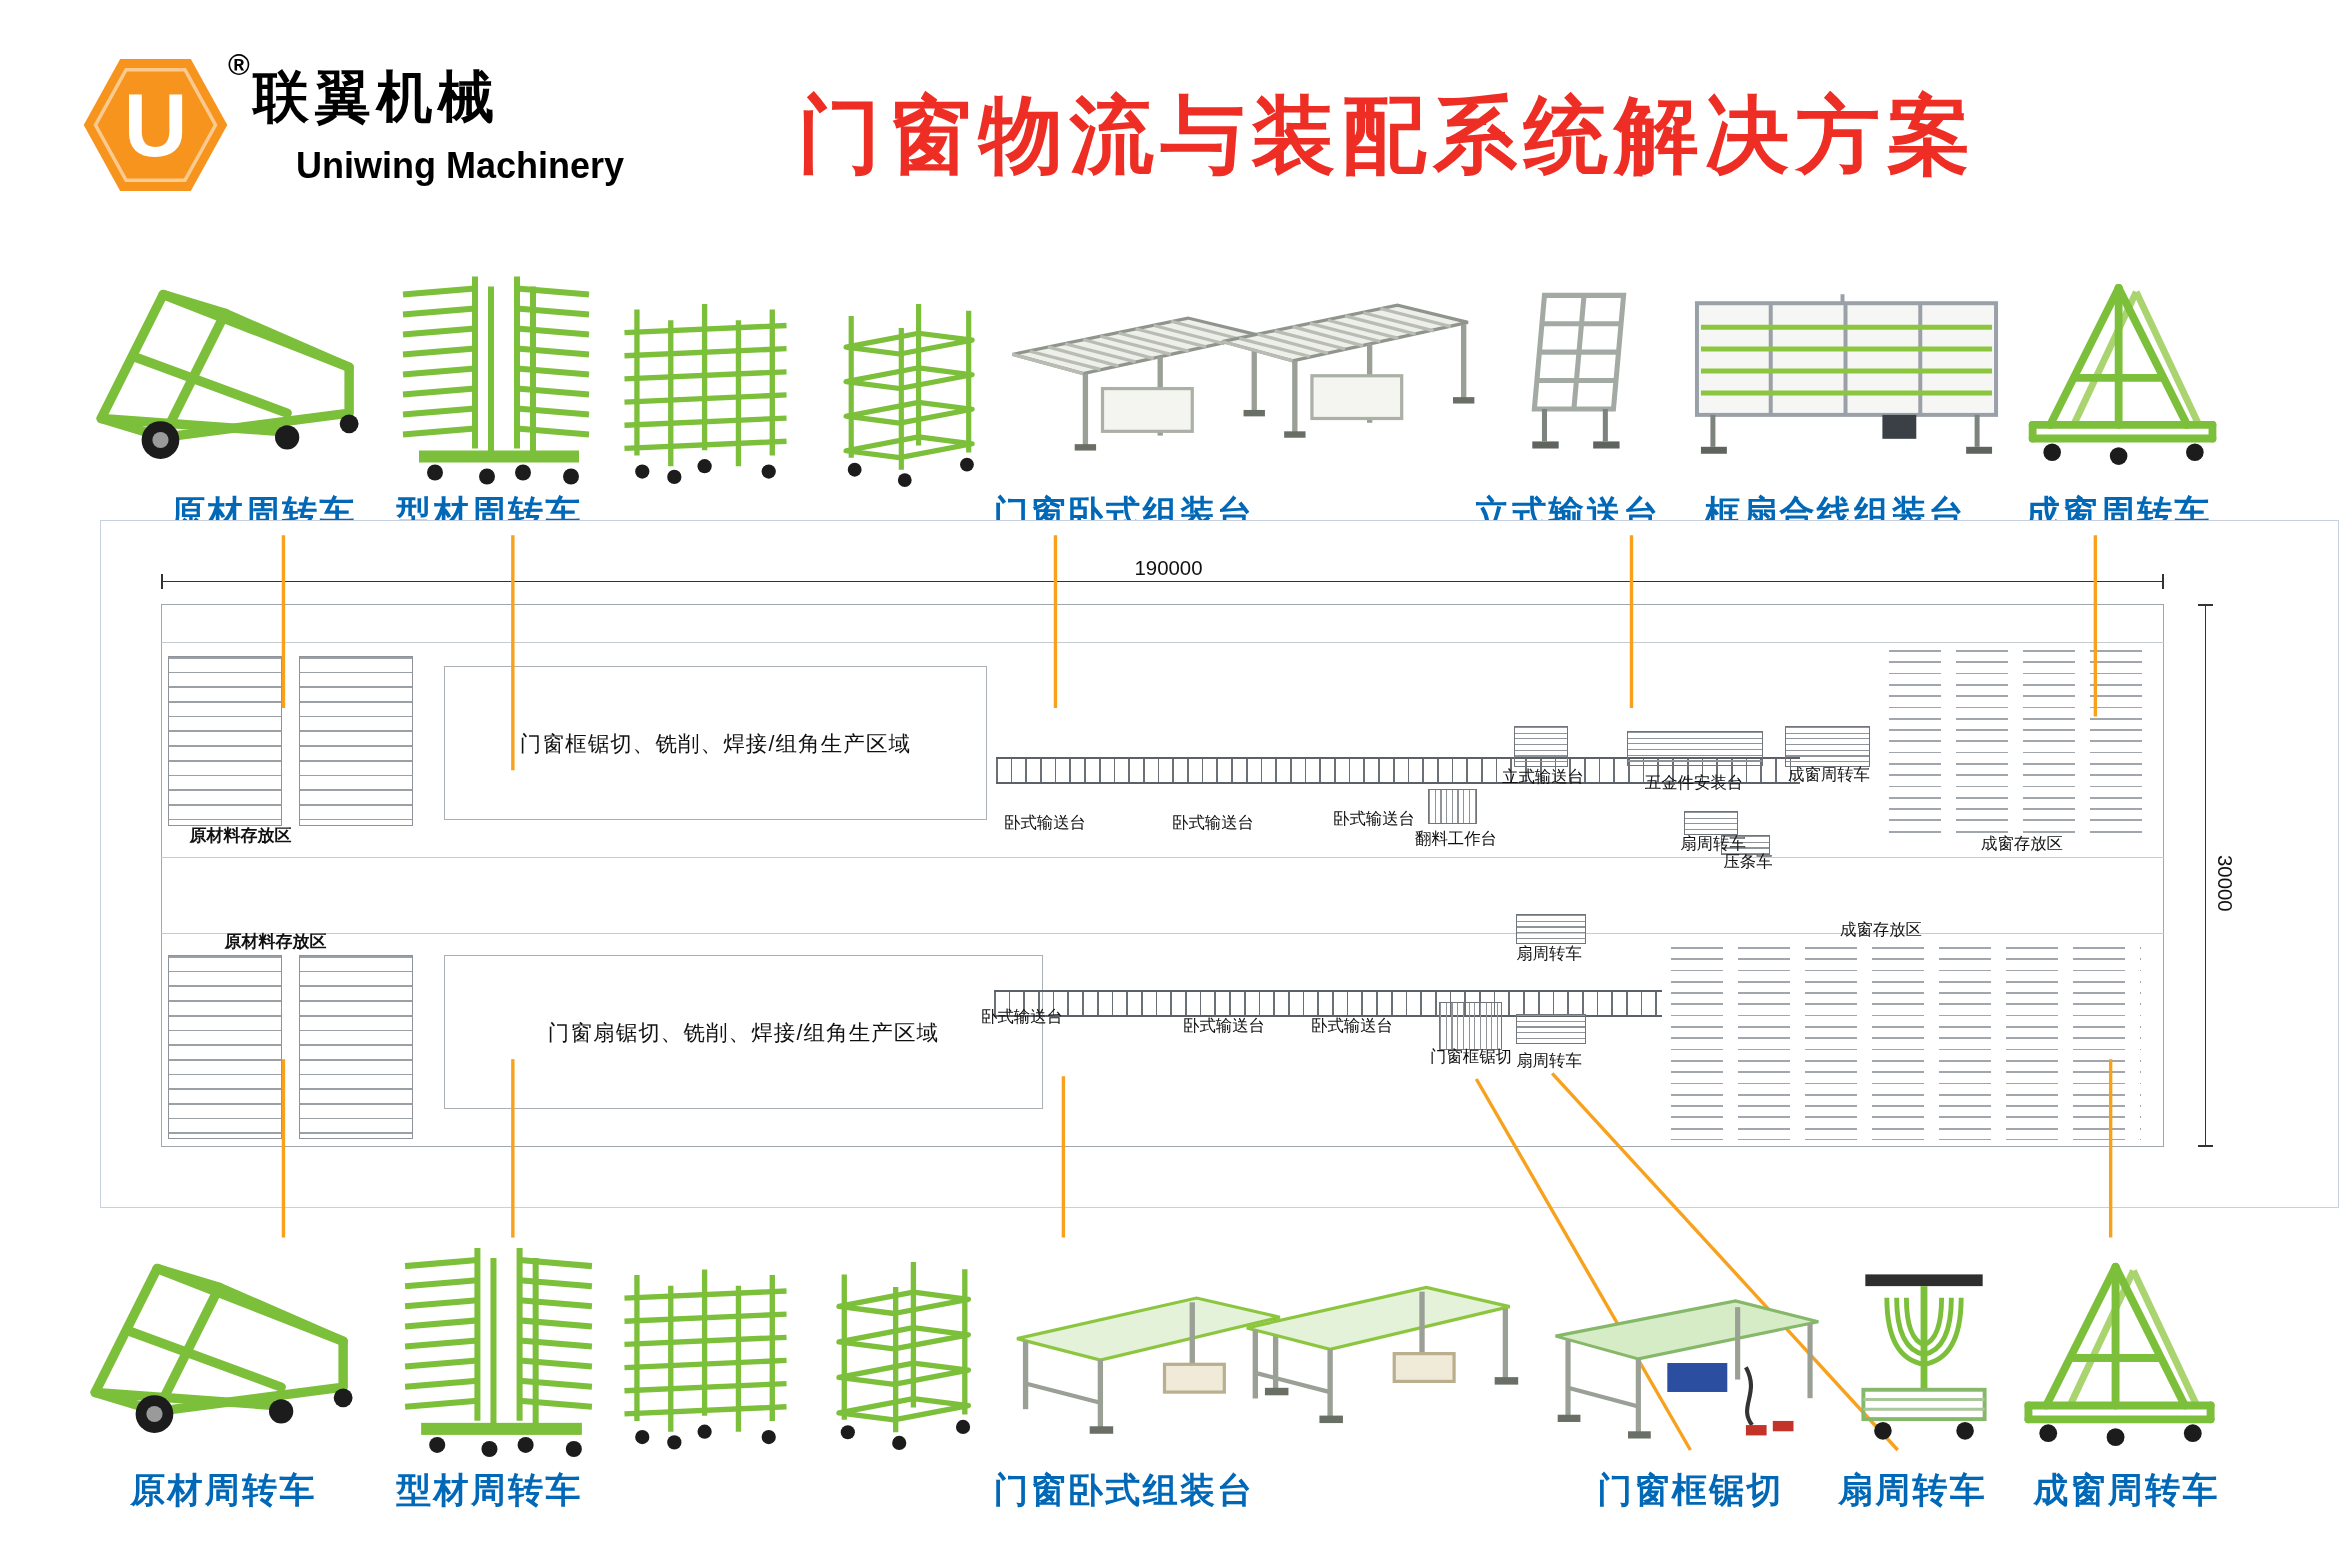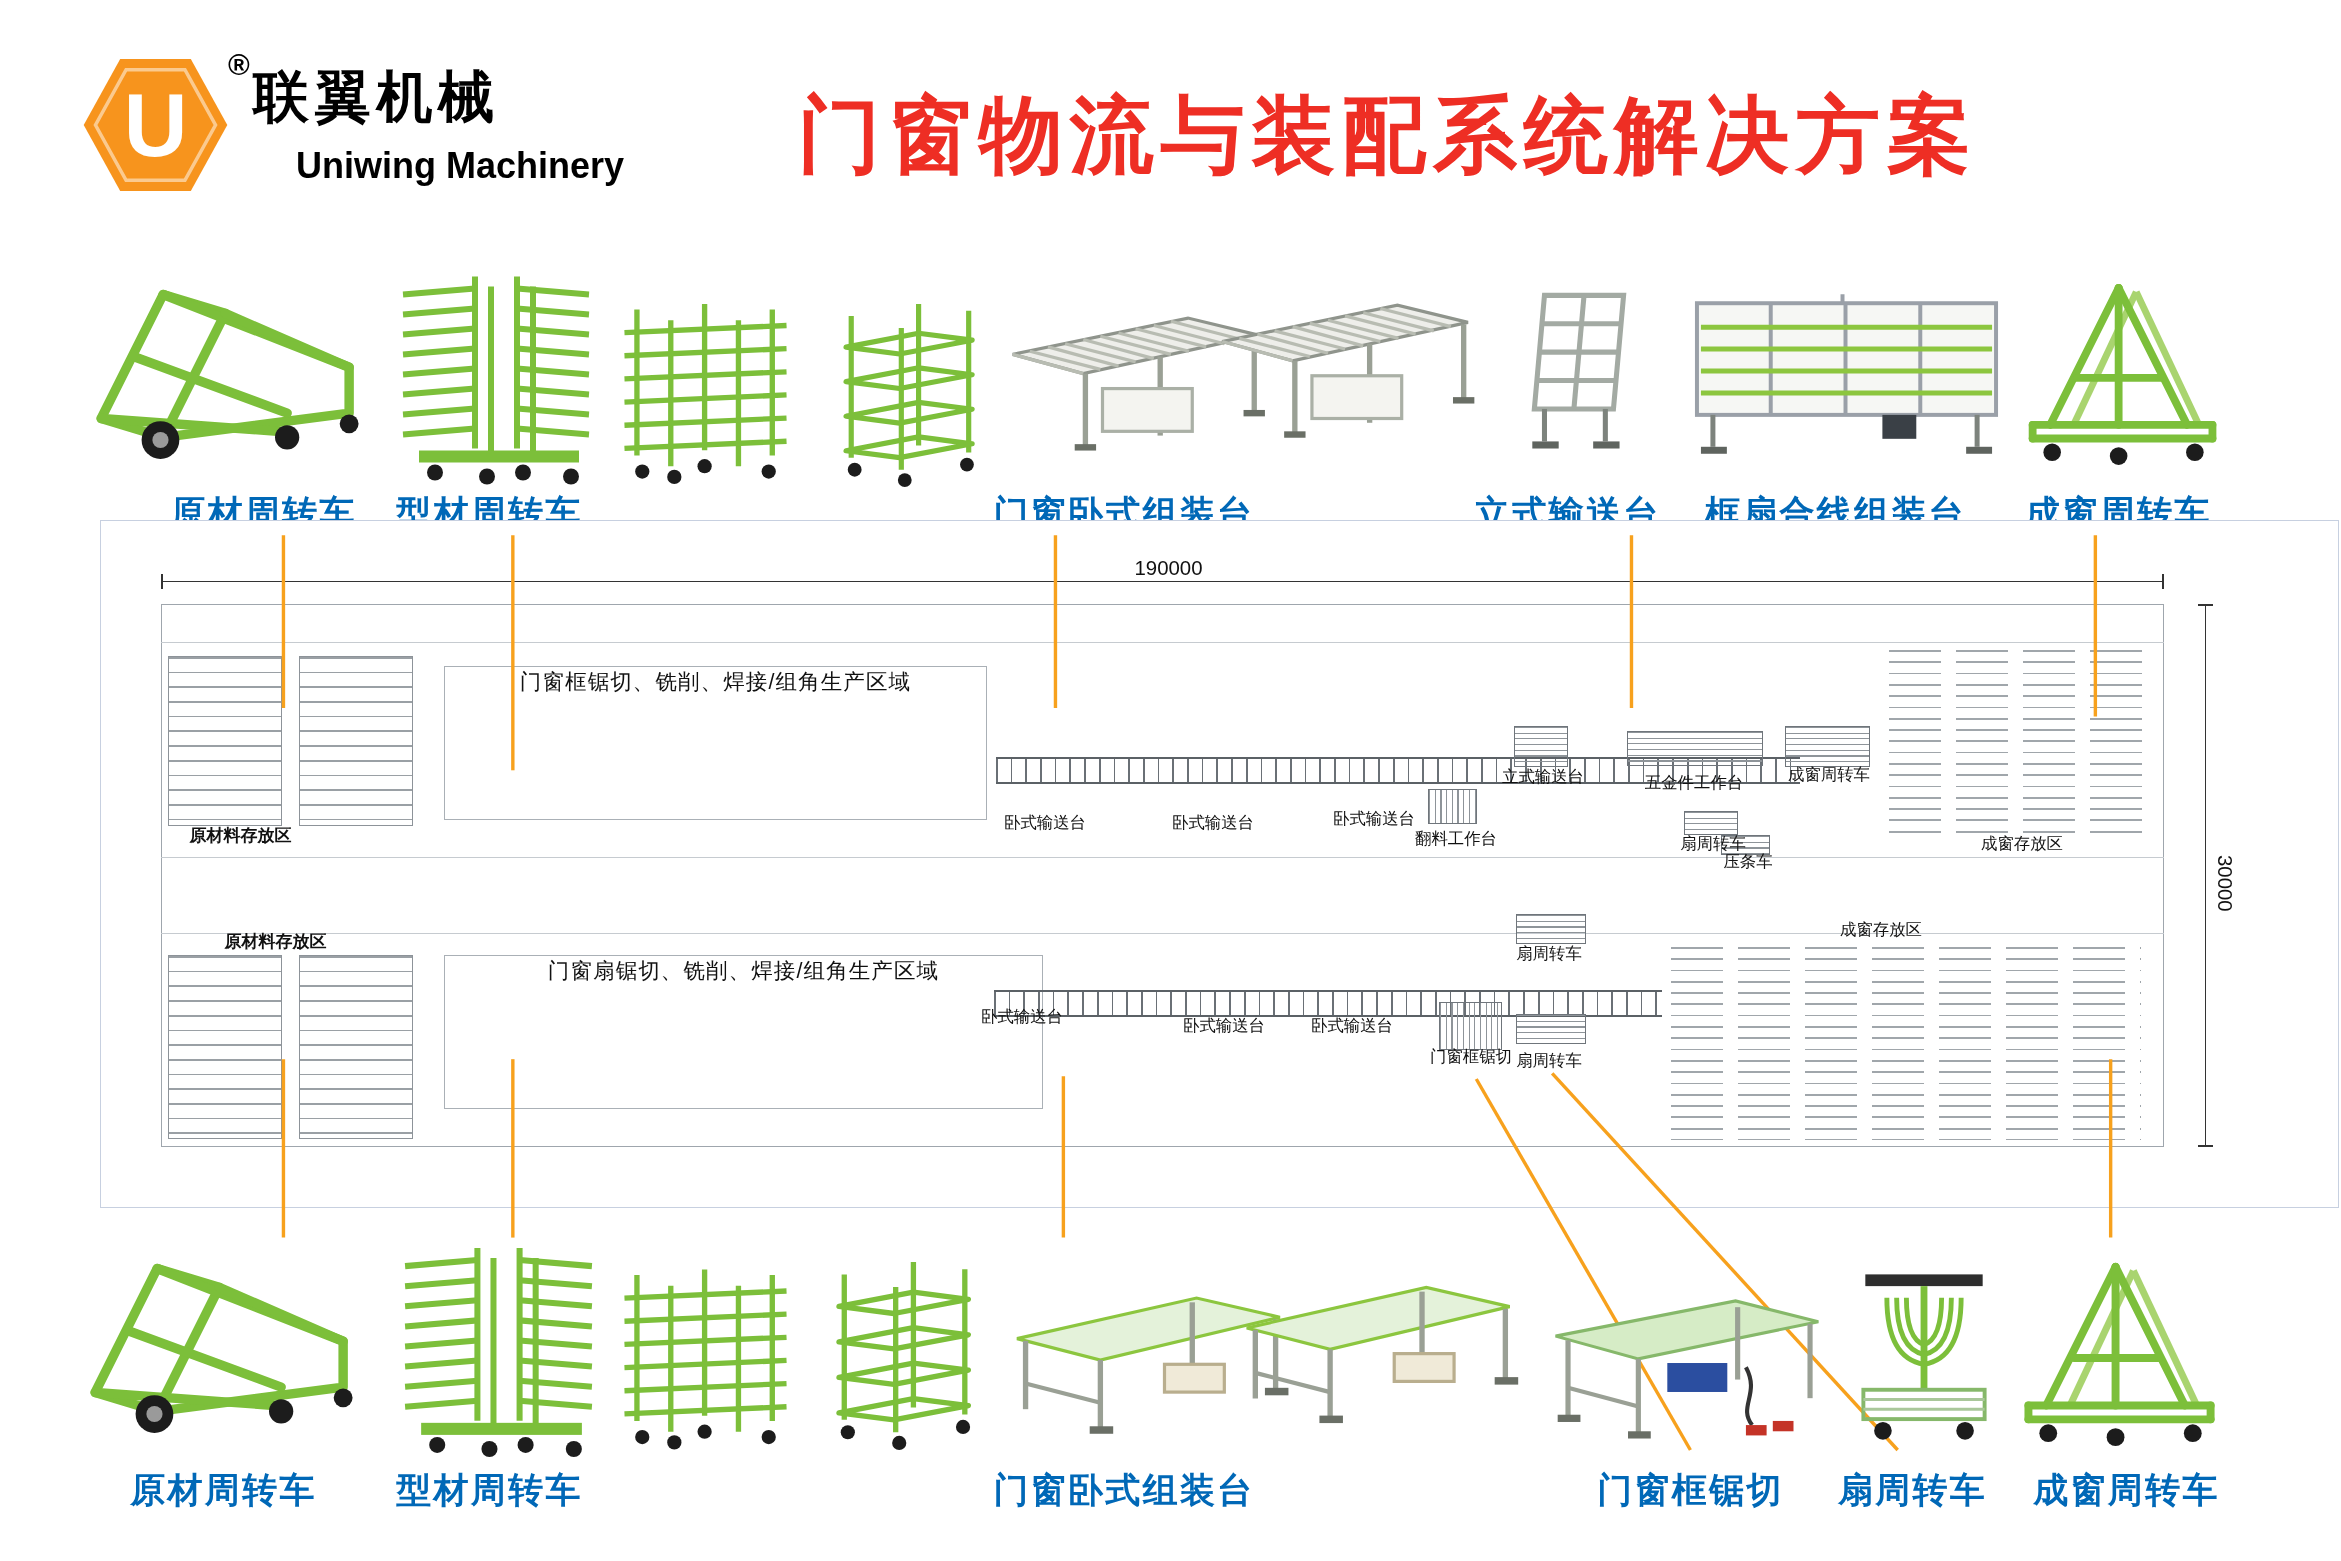--- a/index.html
+++ b/index.html
@@ -14,21 +14,21 @@
   .main-title { font-size:84px; font-weight:900; color:#ee2e24; letter-spacing:6.8px; text-align:center; white-space:nowrap; }
 
   .plabel { position:absolute; color:#0068b7; font-weight:800; font-size:35px; text-align:center; letter-spacing:2.3px; white-space:nowrap; }
   .illus { position:absolute; }
   .illus svg { width:100%; height:100%; display:block; }
 
   .outer-box { position:absolute; border:1.7px solid #c7d0e0; background:#fff; }
   .plan-outline { position:absolute; border:1.1px solid #9fa6ad; }
   .plan-hline { position:absolute; border-top:1.1px solid #c6cbd0; height:0; }
 
-  .prod-box { position:absolute; border:1.1px solid #aab0b6; display:flex; justify-content:center; background:#fff; }
+  .prod-box { position:absolute; border:1.1px solid #aab0b6; display:flex; align-items:center; justify-content:center; background:#fff; }
   .prod-box span { font-size:21.5px; color:#111; letter-spacing:1.1px; white-space:nowrap; }
 
   .storage-label { position:absolute; font-size:17px; font-weight:700; color:#111; text-align:center; white-space:nowrap; }
   .station { position:absolute; font-size:16.4px; color:#111; white-space:nowrap; transform:translateX(-50%); }
 
   .rack-col { position:absolute; border:1.1px solid #8d9399;
               background:repeating-linear-gradient(to bottom,#9aa0a5 0 1.7px,transparent 1.7px 14.7px); }
   .rack-grid { position:absolute;
                background-image:
                  repeating-linear-gradient(to right, transparent 0 52px, #ffffff 52px 67px),
@@ -286,21 +286,21 @@
   <div class="plan-box" style="left:1684px; top:811px; width:54px; height:24px;"></div>
   <div class="plan-box" style="left:1721px; top:835px; width:49px; height:20.4px;"></div>
   <div class="plan-box" style="left:1785px; top:726px; width:85px; height:41px;"></div>
   <div class="rack-grid" style="left:1889px; top:650px; width:266px; height:185px;"></div>
 
   <div class="station" style="left:1045px; top:812px;">卧式输送台</div>
   <div class="station" style="left:1213px; top:812px;">卧式输送台</div>
   <div class="station" style="left:1374px; top:808px;">卧式输送台</div>
   <div class="station" style="left:1456px; top:828px;">翻料工作台</div>
   <div class="station" style="left:1543px; top:766px;">立式输送台</div>
-  <div class="station" style="left:1694px; top:772px;">五金件工作台</div>
+  <div class="station" style="left:1694px; top:772px;">五金件安装台</div>
   <div class="station" style="left:1713px; top:833px;">扇周转车</div>
   <div class="station" style="left:1748px; top:851px;">压条车</div>
   <div class="station" style="left:1829px; top:764px;">成窗周转车</div>
   <div class="station" style="left:2022px; top:833px;">成窗存放区</div>
 
   <div class="storage-label" style="left:162px; top:930px; width:227px;">原材料存放区</div>
   <div class="rack-col" style="left:168px; top:955px; width:114px; height:184px;"></div>
   <div class="rack-col" style="left:299px; top:955px; width:114px; height:184px;"></div>
 
   <div class="prod-box" style="left:444px; top:955px; width:599px; height:154px;">

